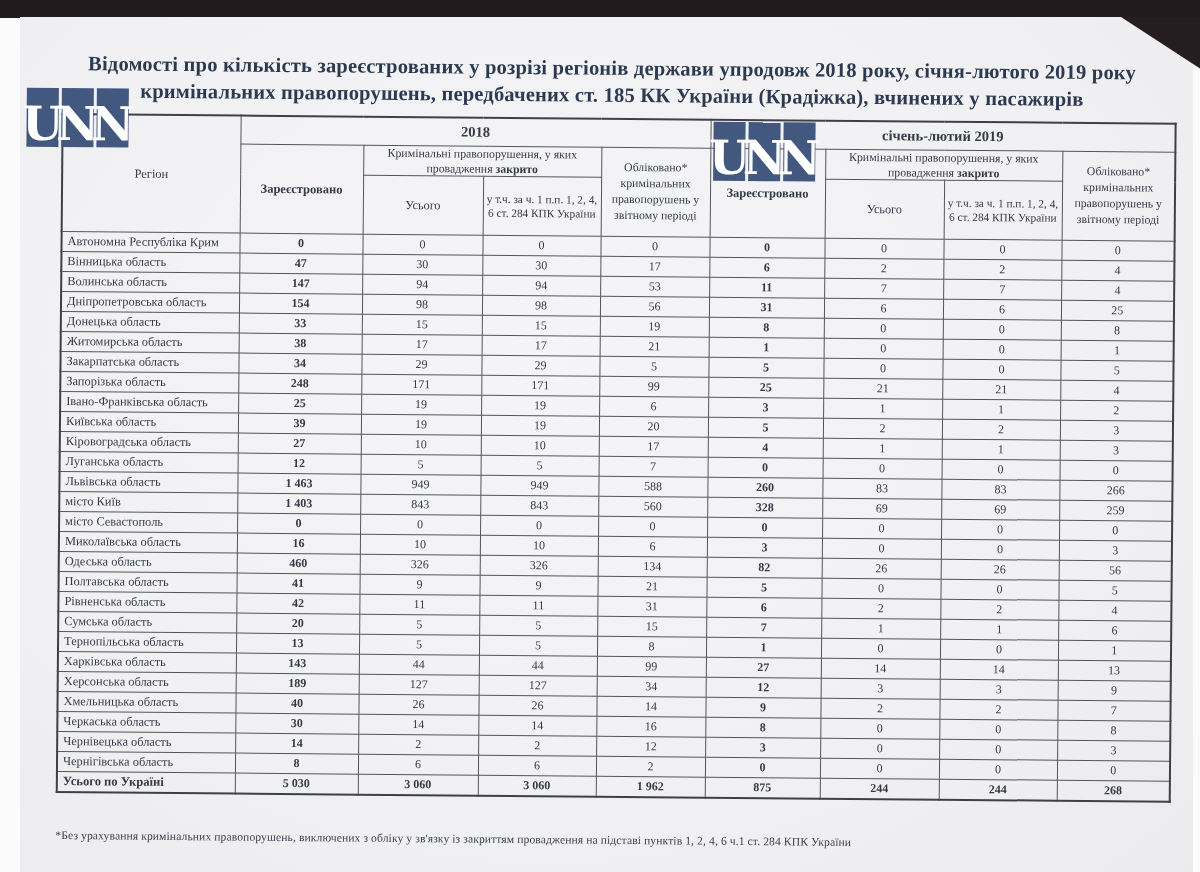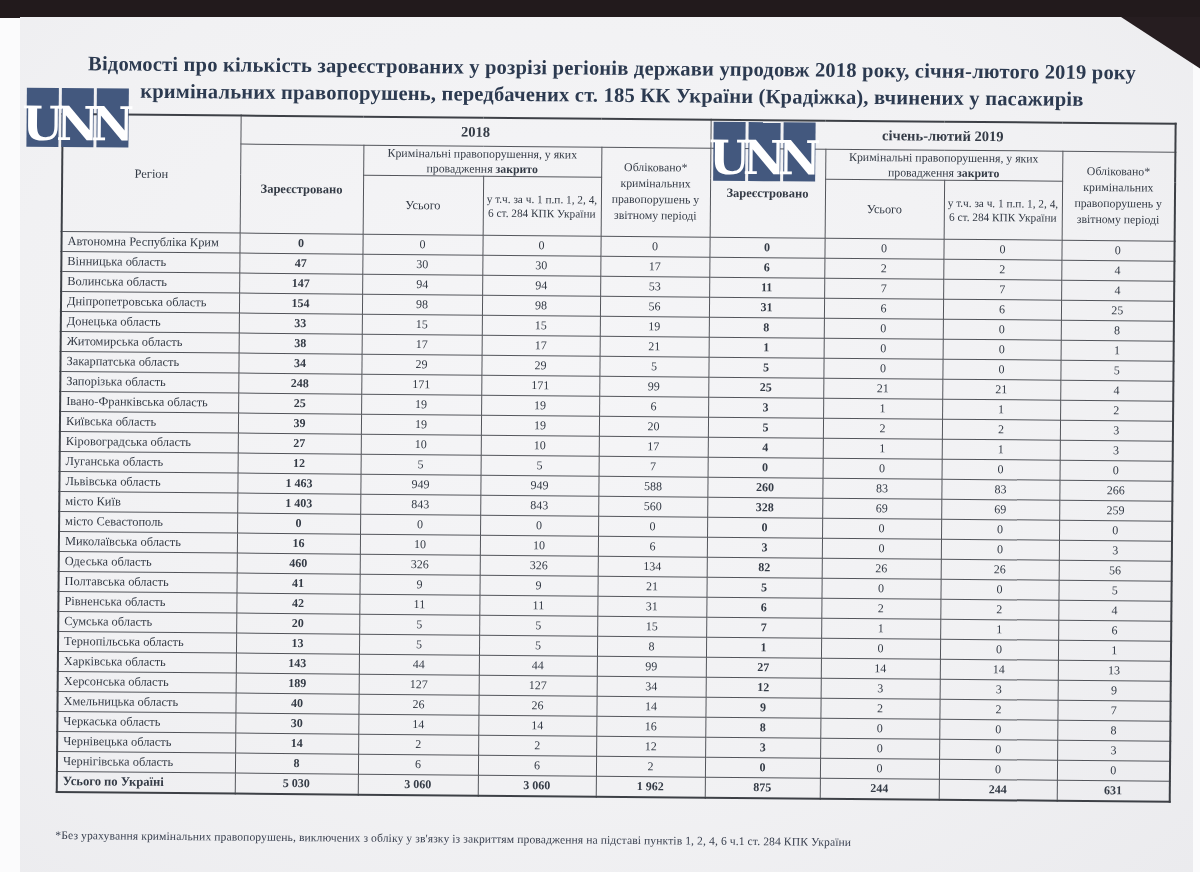--- a/index.html
+++ b/index.html
@@ -417,21 +417,21 @@
             </tr>
             <tr class="total-row">
               <td class="region">Усього по Україні</td>
               <td class="val c-reg">5 030</td>
               <td class="val">3 060</td>
               <td class="val">3 060</td>
               <td class="val">1 962</td>
               <td class="val c-reg">875</td>
               <td class="val">244</td>
               <td class="val">244</td>
-              <td class="val">631</td>
+              <td class="val">268</td>
             </tr>
           </tbody>
       </table>
 
       <div class="unn-logo logo-left">
         <div class="unn-block">
             <span>U</span>
           </div>
         <div class="unn-block">
             <span>N</span>

